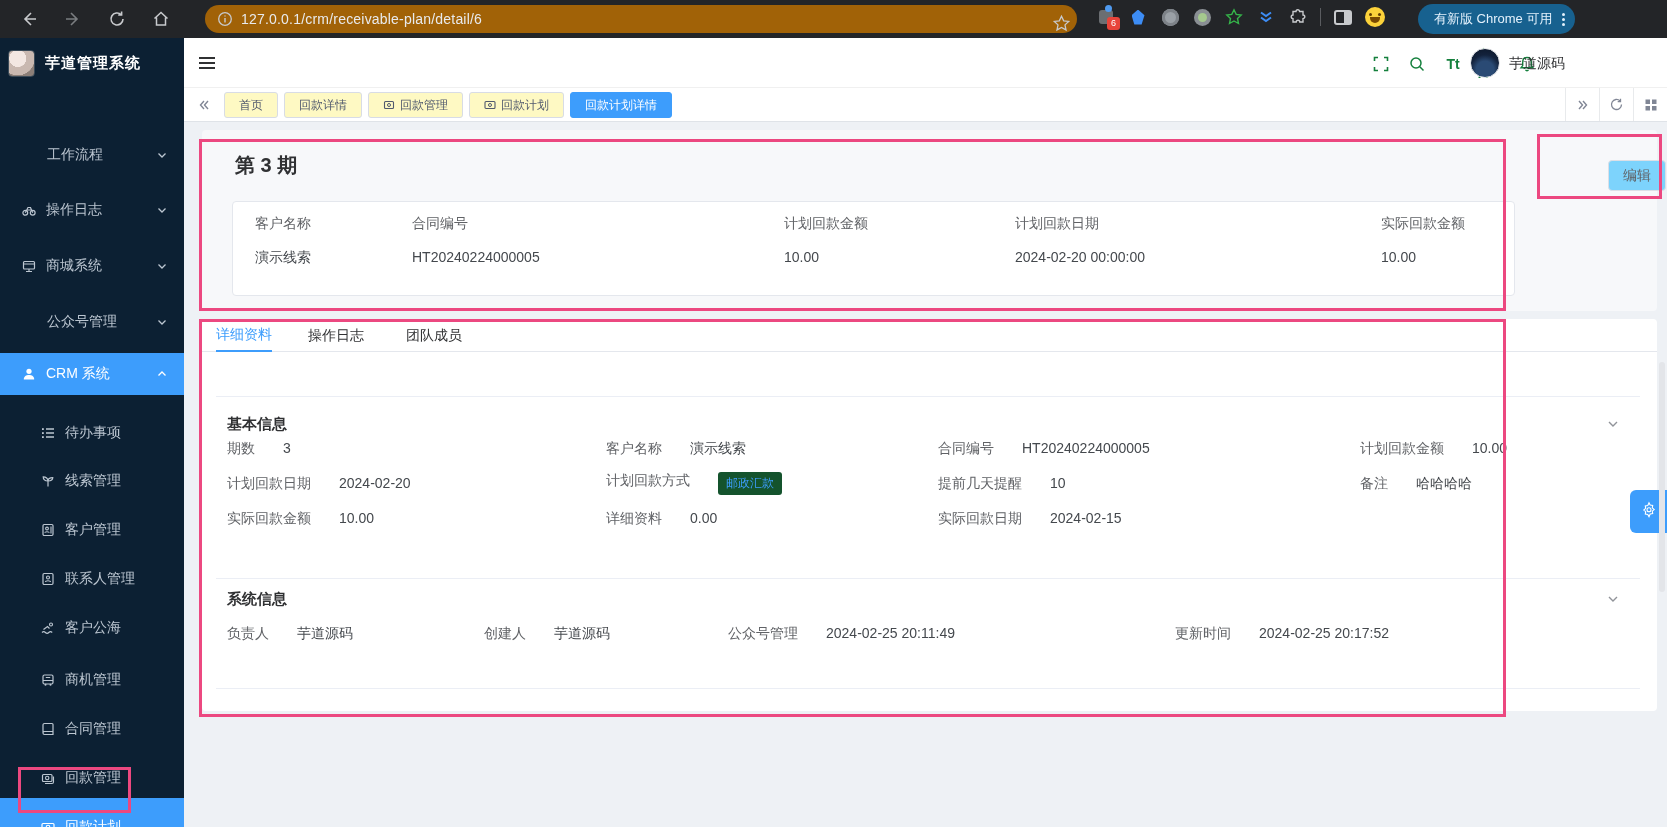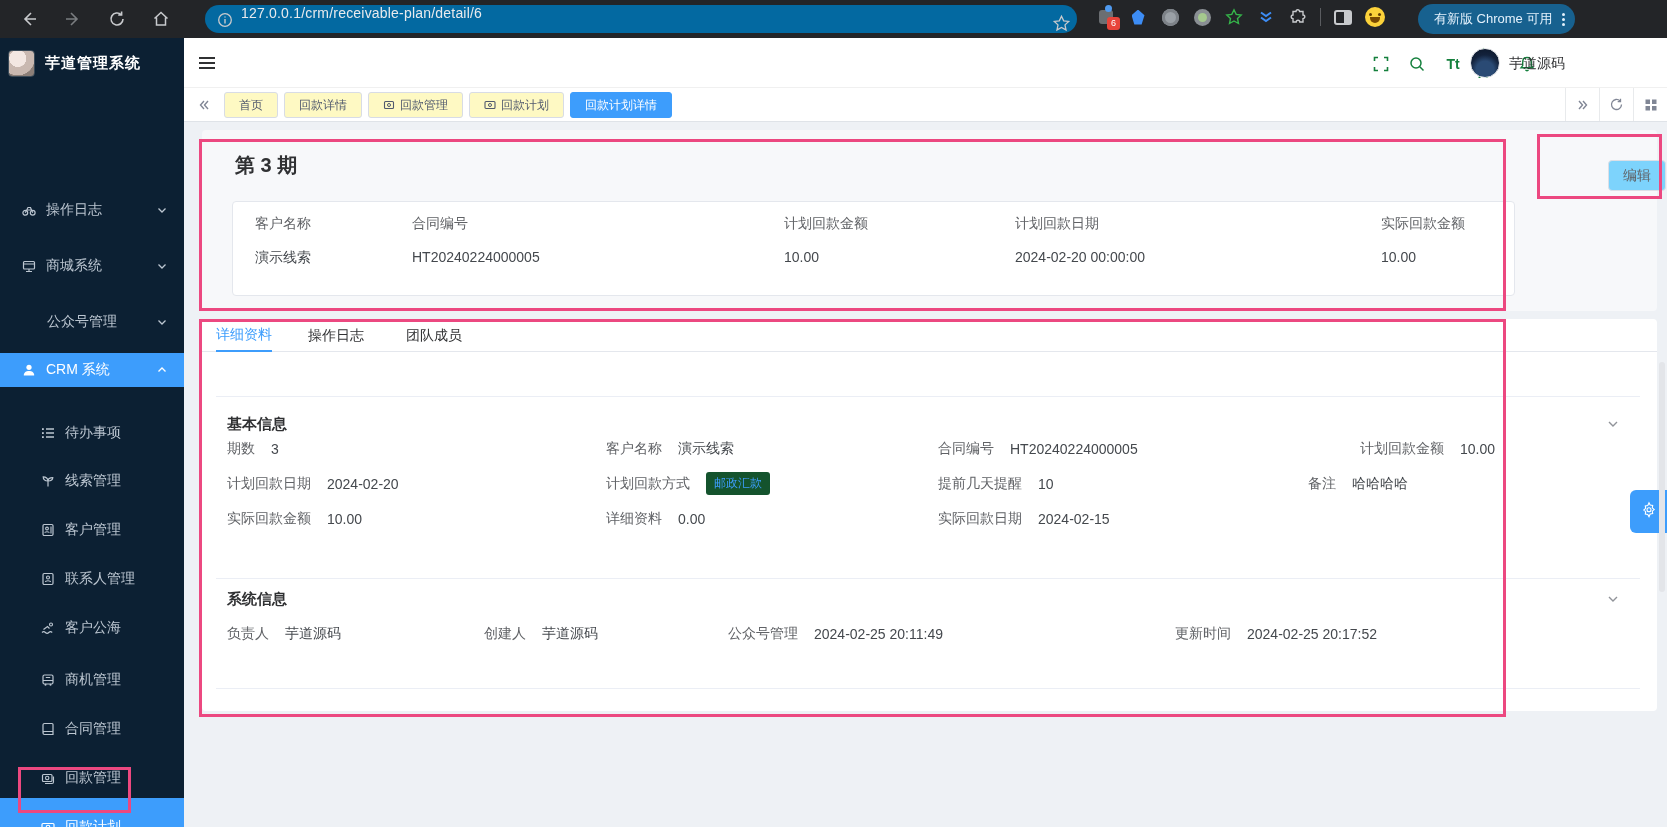--- a/index.html
+++ b/index.html
@@ -4,21 +4,21 @@
 <style>
   * { margin:0; padding:0; box-sizing:border-box; }
   html,body { background:#444; }
   body { font-family:"Liberation Sans","DejaVu Sans",sans-serif; }
   #screen { position:relative; width:1667px; height:827px; overflow:hidden; background:#eef1f5; }
 
   
   .chrome-bar { position:absolute; left:0; top:0; width:1667px; height:38px; background:#232528; display:flex; align-items:center; }
   .cicon { color:#c8cacd; display:inline-flex; align-items:center; justify-content:center; width:30px; height:30px; flex:0 0 auto; }
   .chrome-bar .nav { margin-left:14px; display:flex; gap:14px; }
-  .omnibox { position:absolute; left:205px; top:5px; width:872px; height:28px; border-radius:14px; background:#0369a1; display:flex; align-items:flex-start; color:#e8eaed; font-size:14px; }
+  .omnibox { position:absolute; left:205px; top:5px; width:872px; height:28px; border-radius:14px; background:#a16207; display:flex; align-items:center; color:#e8eaed; font-size:14px; }
   .omnibox .cicon { margin-left:10px; width:20px; }
   .omnibox .url { margin-left:6px; letter-spacing:.2px; }
   .star { position:absolute; left:1046px; top:8px; }
   .extrow { position:absolute; left:1096px; top:7px; display:flex; align-items:center; gap:12px; }
   .ext { width:20px; height:20px; position:relative; display:flex; align-items:center; justify-content:center; }
   .ext .sq { width:14px; height:14px; background:#6b6e72; border-radius:3px; }
   .ext .dotblue { position:absolute; top:-2px; left:9px; width:7px; height:7px; background:#4f9aef; border-radius:50%; }
   .ext .badge6 { position:absolute; right:-4px; bottom:-3px; min-width:13px; height:13px; background:#e8443a; border-radius:3px; color:#fff; font-size:9px; line-height:13px; text-align:center; padding:0 2px; }
   .ext.balloon i { width:13px; height:15px; background:#3d8df5; clip-path:polygon(50% 0,100% 38%,78% 100%,22% 100%,0 38%); display:block; }
   .ext.graywheel i { width:17px; height:17px; border-radius:50%; background:#9aa0a6; box-shadow:inset 0 0 0 3px #7d8288; display:block; }
@@ -74,21 +74,21 @@
   .sfield .lab { display:block; font-size:14px; color:#606266; }
   .sfield .val { display:block; margin-top:16px; font-size:14px; color:#44484d; }
 
   .detail-card { position:absolute; left:18px; top:197px; width:1455px; height:392px; background:#fff; border-radius:4px; }
   .dtabs { position:absolute; left:0; top:0; width:100%; height:33px; border-bottom:1px solid #e4e7ed; }
   .dtab { position:absolute; top:0; height:33px; display:flex; align-items:center; font-size:14px; color:#303133; }
   .dtab.active { color:#3d9dfc; border-bottom:2px solid #3d9dfc; }
   .sect-divider { position:absolute; left:14px; width:1424px; height:0; border-top:1px solid #ebeef5; }
   .sect-head { position:absolute; font-size:15px; font-weight:bold; color:#303133; }
   .sect-chev { position:absolute; left:1404px; color:#909399; display:inline-flex; }
-  .fld { position:absolute; display:flex; align-items:center; gap:16px; font-size:14px; white-space:nowrap; }
+  .fld { position:absolute; display:flex; gap:28px; font-size:14px; white-space:nowrap; }
   .fld .lab { color:#606266; }
   .fld .val { color:#44484d; }
   .badge { background:#14532d; color:#3d9dfc; font-size:12px; padding:3px 8px; border-radius:3px; }
 
   .gear-btn { position:absolute; left:1446px; top:368px; width:37px; height:43px; background:#3d9dfc; border-radius:6px 0 0 6px; display:flex; align-items:center; justify-content:center; color:#fff; }
   .scroll-thumb { position:absolute; left:1475px; top:240px; width:6px; height:230px; border-radius:3px; background:#e3e5e9; }
 
   
   .anno { position:absolute; border:3px solid #ec4880; pointer-events:none; }
 </style>
@@ -181,20 +181,28 @@
         </span>
     </div>
   </div>
 
   <aside class="sidebar">
     <div class="logo-row">
       <span class="logo-img"></span>
       <span class="logo-title">芋道管理系统</span>
     </div>
 
+    <div class="snav lvl2" style="top:95px">
+      <span>工作流程</span>
+      <span class="chev">
+          <svg width="12" height="12" viewBox="0 0 12 12">
+            <path d="M2.5 4.5 L6 8 L9.5 4.5" stroke="currentColor" stroke-width="1.3" fill="none"></path>
+          </svg>
+        </span>
+    </div>
 
     <div class="snav lvl1" style="top:150px">
       <span class="ic">
           <svg width="16" height="16" viewBox="0 0 16 16">
             <circle cx="4.3" cy="10.8" r="2.4" stroke="currentColor" fill="none" stroke-width="1.2"></circle>
             <circle cx="11.7" cy="10.8" r="2.4" stroke="currentColor" fill="none" stroke-width="1.2"></circle>
             <path d="M4.3 10.8 L7 5.5 H9.5 L11.7 10.8 M6 8 h4" stroke="currentColor" fill="none" stroke-width="1.2"></path>
           </svg>
         </span>
       <span>操作日志</span>
@@ -222,21 +230,21 @@
 
     <div class="snav lvl2" style="top:262px">
       <span>公众号管理</span>
       <span class="chev">
           <svg width="12" height="12" viewBox="0 0 12 12">
             <path d="M2.5 4.5 L6 8 L9.5 4.5" stroke="currentColor" stroke-width="1.3" fill="none"></path>
           </svg>
         </span>
     </div>
 
-    <div class="snav lvl1 active" style="top:315px;height:34px">
+    <div class="snav lvl1 active" style="top:315px;height:42px">
       <span class="ic">
           <svg width="16" height="16" viewBox="0 0 16 16">
             <circle cx="8" cy="5.3" r="2.6" fill="currentColor"></circle>
             <path d="M2.8 13.5 c0-3 2.3-4.4 5.2-4.4 s5.2 1.4 5.2 4.4 Z" fill="currentColor"></path>
           </svg>
         </span>
       <span>CRM 系统</span>
       <span class="chev">
           <svg width="12" height="12" viewBox="0 0 12 12">
             <path d="M2.5 7.5 L6 4 L9.5 7.5" stroke="currentColor" stroke-width="1.3" fill="none"></path>
@@ -500,21 +508,21 @@
           <span class="val">2024-02-20</span>
         </div>
       <div class="fld" style="left:404px;top:153px">
           <span class="lab">计划回款方式</span>
           <span class="badge">邮政汇款</span>
         </div>
       <div class="fld" style="left:736px;top:156px">
           <span class="lab">提前几天提醒</span>
           <span class="val">10</span>
         </div>
-      <div class="fld" style="left:1106px;top:156px">
+      <div class="fld" style="left:1158px;top:156px">
           <span class="lab">备注</span>
           <span class="val">哈哈哈哈</span>
         </div>
 
       <div class="fld" style="left:25px;top:191px">
           <span class="lab">实际回款金额</span>
           <span class="val">10.00</span>
         </div>
       <div class="fld" style="left:404px;top:191px">
           <span class="lab">详细资料</span>

